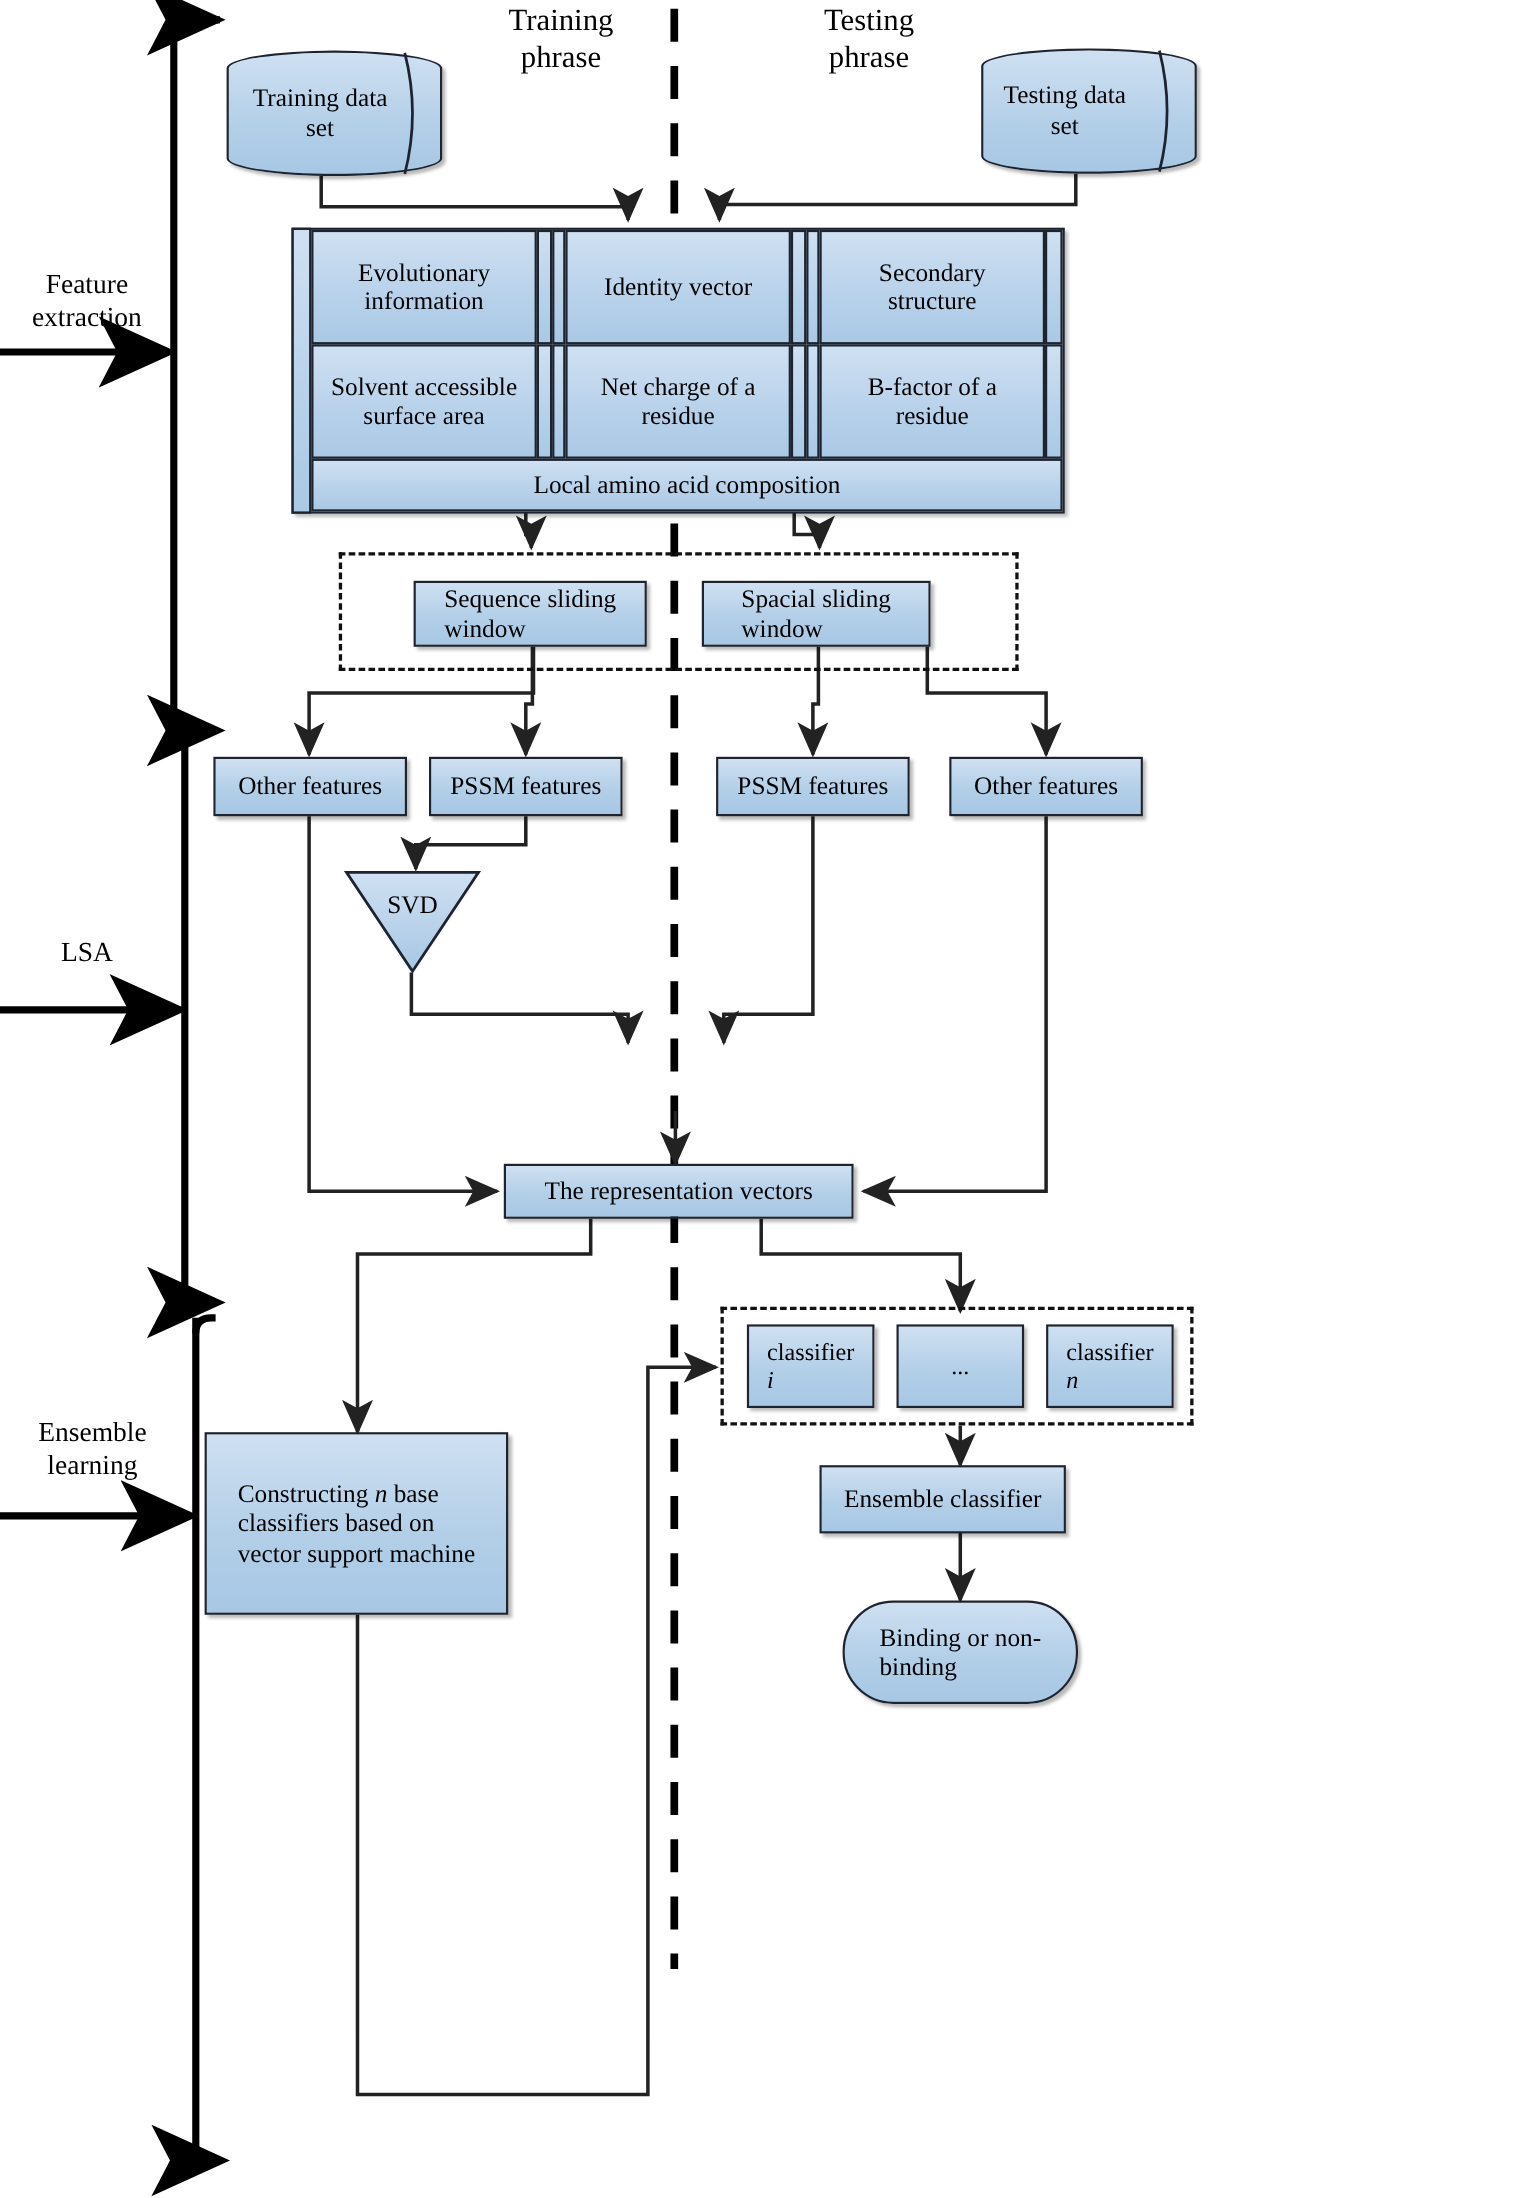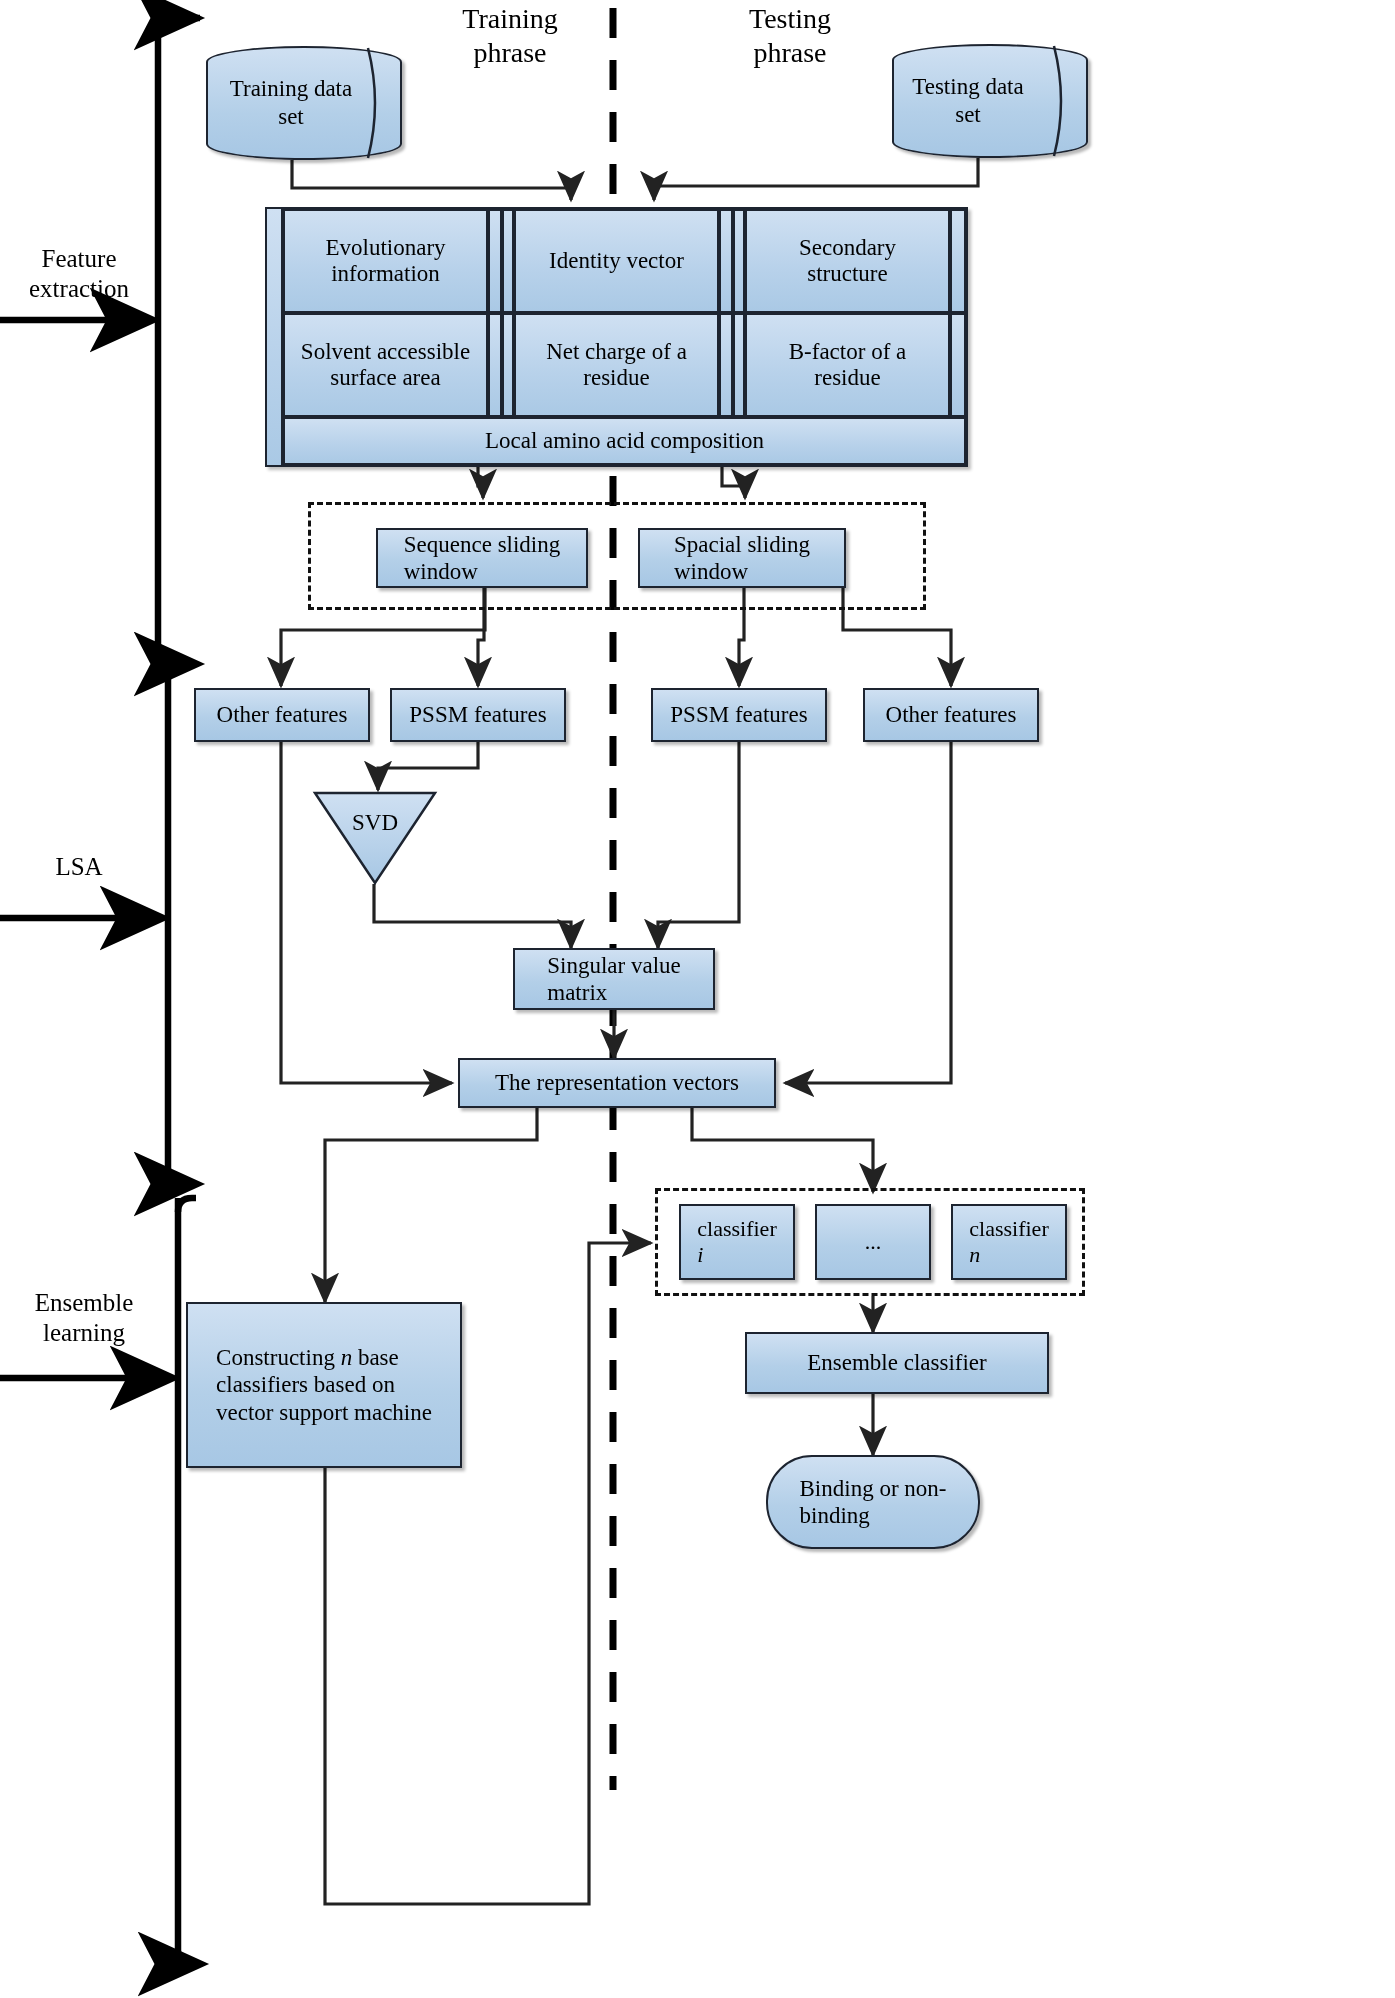--- a/index.html
+++ b/index.html
@@ -236,26 +236,20 @@
         <linearGradient id="svdg" x1="0" y1="0" x2="0" y2="1">
           <stop offset="0%" stop-color="#cfe0f2"></stop>
             <stop offset="100%" stop-color="#a7c7e4"></stop>
         </linearGradient>
       </defs>
       <polygon points="3,3 123,3 63,93" fill="url(#svdg)" stroke="#1d2430" stroke-width="2.5"></polygon>
     </svg>
     <div style="position:absolute;left:0;top:20px;width:126px;text-align:center;font-size:23px;">SVD</div>
   </div>
 
-  <div class="node" style="left:513px;top:948px;width:202px;height:62px;font-size:23px;">
-    <div>
-      <div>Singular value</div>
-      <div>matrix</div>
-    </div>
-  </div>
 
   <div class="node" style="left:458px;top:1058px;width:318px;height:50px;font-size:23px;">
     <div>The representation vectors</div>
   </div>
 
   <div class="node" style="left:679px;top:1204px;width:116px;height:76px;font-size:22px;">
     <div>
       <div>classifier</div>
       <div style="font-style:italic;">i</div>
     </div>
@@ -263,21 +257,21 @@
   <div class="node" style="left:815px;top:1204px;width:116px;height:76px;font-size:22px;">
     <div>...</div>
   </div>
   <div class="node" style="left:951px;top:1204px;width:116px;height:76px;font-size:22px;">
     <div>
       <div>classifier</div>
       <div style="font-style:italic;">n</div>
     </div>
   </div>
 
-  <div class="node" style="left:745px;top:1332px;width:304px;height:62px;font-size:23px;">
+  <div class="node" style="left:745px;top:1332px;width:224px;height:62px;font-size:23px;">
     <div>Ensemble classifier</div>
   </div>
 
   <div class="node" style="left:186px;top:1302px;width:276px;height:166px;font-size:23px;">
     <div>
       <div>
         <span>Constructing </span><em>n</em><span> base</span>
       </div>
       <div>classifiers based on</div>
       <div>vector support machine</div>

